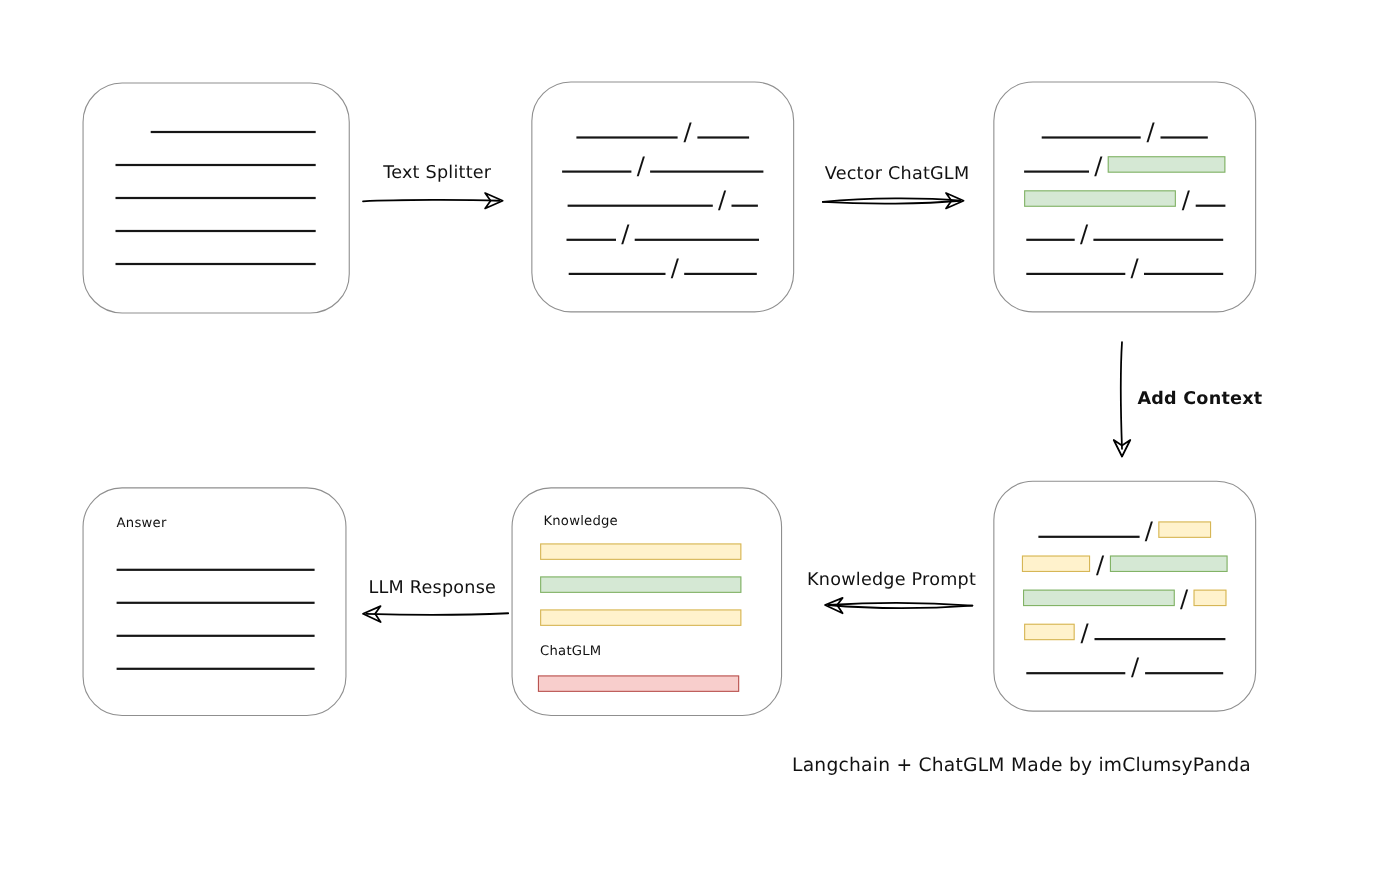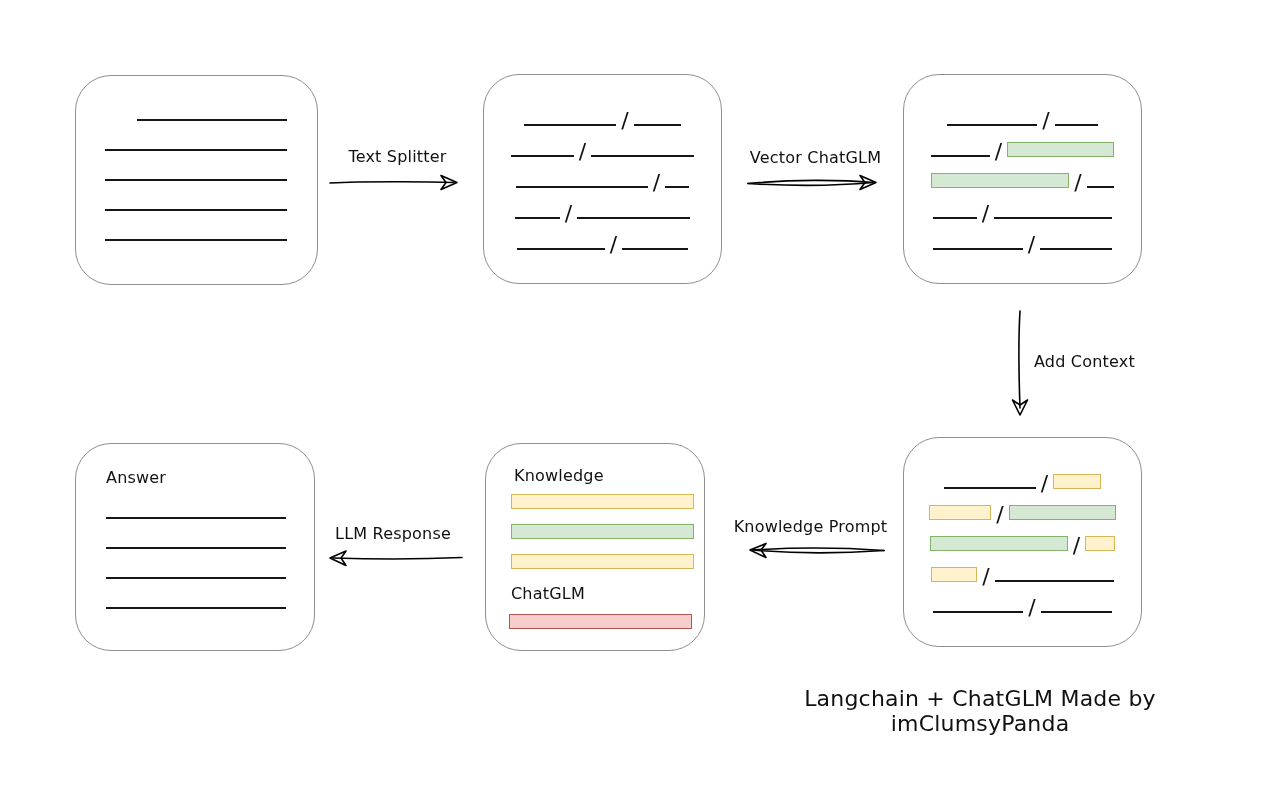--- a/index.html
+++ b/index.html
@@ -33,31 +33,31 @@
   .seg-line{height:2px;background:#161616;display:inline-block;}
   .seg-box{height:15px;box-sizing:border-box;border:1.5px solid;display:inline-block;}
   .seg-green{background:var(--green-fill);border-color:var(--green-border);}
   .seg-yellow{background:var(--yellow-fill);border-color:var(--yellow-border);}
   .slash{font-size:22px;line-height:1;margin:0 5px -6px 5px;font-weight:500;}
   
   .bar{height:15px;box-sizing:border-box;border:1.5px solid;width:183px;margin:0 0 15px 0;}
   .bar-yellow{background:var(--yellow-fill);border-color:var(--yellow-border);}
   .bar-green{background:var(--green-fill);border-color:var(--green-border);}
   .bar-red{background:var(--red-fill);border-color:var(--red-border);}
-  .node-label{font-size:16px;font-weight:500;letter-spacing:.2px;}
+  .node-label{font-size:12px;font-weight:500;letter-spacing:.2px;}
   
   .arrow-label{
     position:absolute;font-size:16px;font-weight:500;
     text-align:center;letter-spacing:.2px;white-space:nowrap;
   }
   .arrow-svg{position:absolute;}
   .arrow-svg path{stroke:#000;fill:none;stroke-width:1.6;stroke-linecap:round;stroke-linejoin:round;}
   .caption{
     position:absolute;left:720px;top:686px;width:520px;
-    text-align:center;font-size:22px;font-weight:500;letter-spacing:.2px;
+    text-align:left;font-size:17px;font-weight:500;letter-spacing:.2px;
   }
 </style>
 </head>
 <body>
 
 <div class="canvas">
 
   <div class="node" style="left:75px;top:75px;width:243px;height:210px;">
     <div style="position:absolute;top:15px;left:0;right:0;">
         <div class="hline-row lines-right">
@@ -161,21 +161,21 @@
           <span class="seg-line" style="width: 119px;"></span>
         </div>
         <div class="chunk-row">
           <span class="seg-line" style="width: 90px;"></span>
           <span class="slash">/</span>
           <span class="seg-line" style="width: 71px;"></span>
         </div>
       </div>
   </div>
 
-  <div class="node" style="left:485px;top:443px;width:220px;height:208px;">
+  <div class="node" style="left:465px;top:443px;width:246px;height:208px;">
     <div class="node-label" style="position:absolute;top:22px;left:28px;">Knowledge</div>
     <div style="position:absolute;top:50px;left:25px;">
         <div class="bar bar-yellow"></div>
         <div class="bar bar-green"></div>
         <div class="bar bar-yellow"></div>
       </div>
     <div class="node-label" style="position:absolute;top:140px;left:25px;">ChatGLM</div>
     <div style="position:absolute;top:170px;left:23px;">
         <div class="bar bar-red"></div>
       </div>
@@ -209,21 +209,21 @@
   <svg class="arrow-svg" style="left:745px;top:170px;" width="142" height="24" viewBox="0 0 142 24">
     <path d="M3,13.5 C45,9.5 95,9.5 128,12.5"></path>
     <path d="M3,13.5 C45,16 95,15.5 128,12.5"></path>
     <path d="M115,5.5 L131,12.5 L115,19.5 L120,12.5 Z"></path>
   </svg>
 
   <svg class="arrow-svg" style="left:1006px;top:308px;" width="28" height="114" viewBox="0 0 28 114">
     <path d="M14,3 C12,35 13,72 14,100"></path>
     <path d="M6.5,92 L14,107 L21.5,92 L14,97 Z"></path>
   </svg>
-  <div class="arrow-label" style="left:1034px;top:352px;width:110px;text-align:left;">Add Context</div>
+  <div class="arrow-label" style="left:1034px;top:352px;width:110px;text-align:left;font-weight:bold;">Add Context</div>
 
   <div class="arrow-label" style="left:733px;top:517px;width:155px;">Knowledge Prompt</div>
   <svg class="arrow-svg" style="left:737px;top:538px;" width="150" height="24" viewBox="0 0 150 24">
     <path d="M147,12.5 C105,9.5 55,9.5 16,12"></path>
     <path d="M147,12.5 C105,15.5 55,15.5 16,12"></path>
     <path d="M29,5.5 L13,12 L29,19.5 L24,12 Z"></path>
   </svg>
 
   <div class="arrow-label" style="left:328px;top:524px;width:130px;">LLM Response</div>
   <svg class="arrow-svg" style="left:316px;top:546px;" width="148" height="24" viewBox="0 0 148 24">

